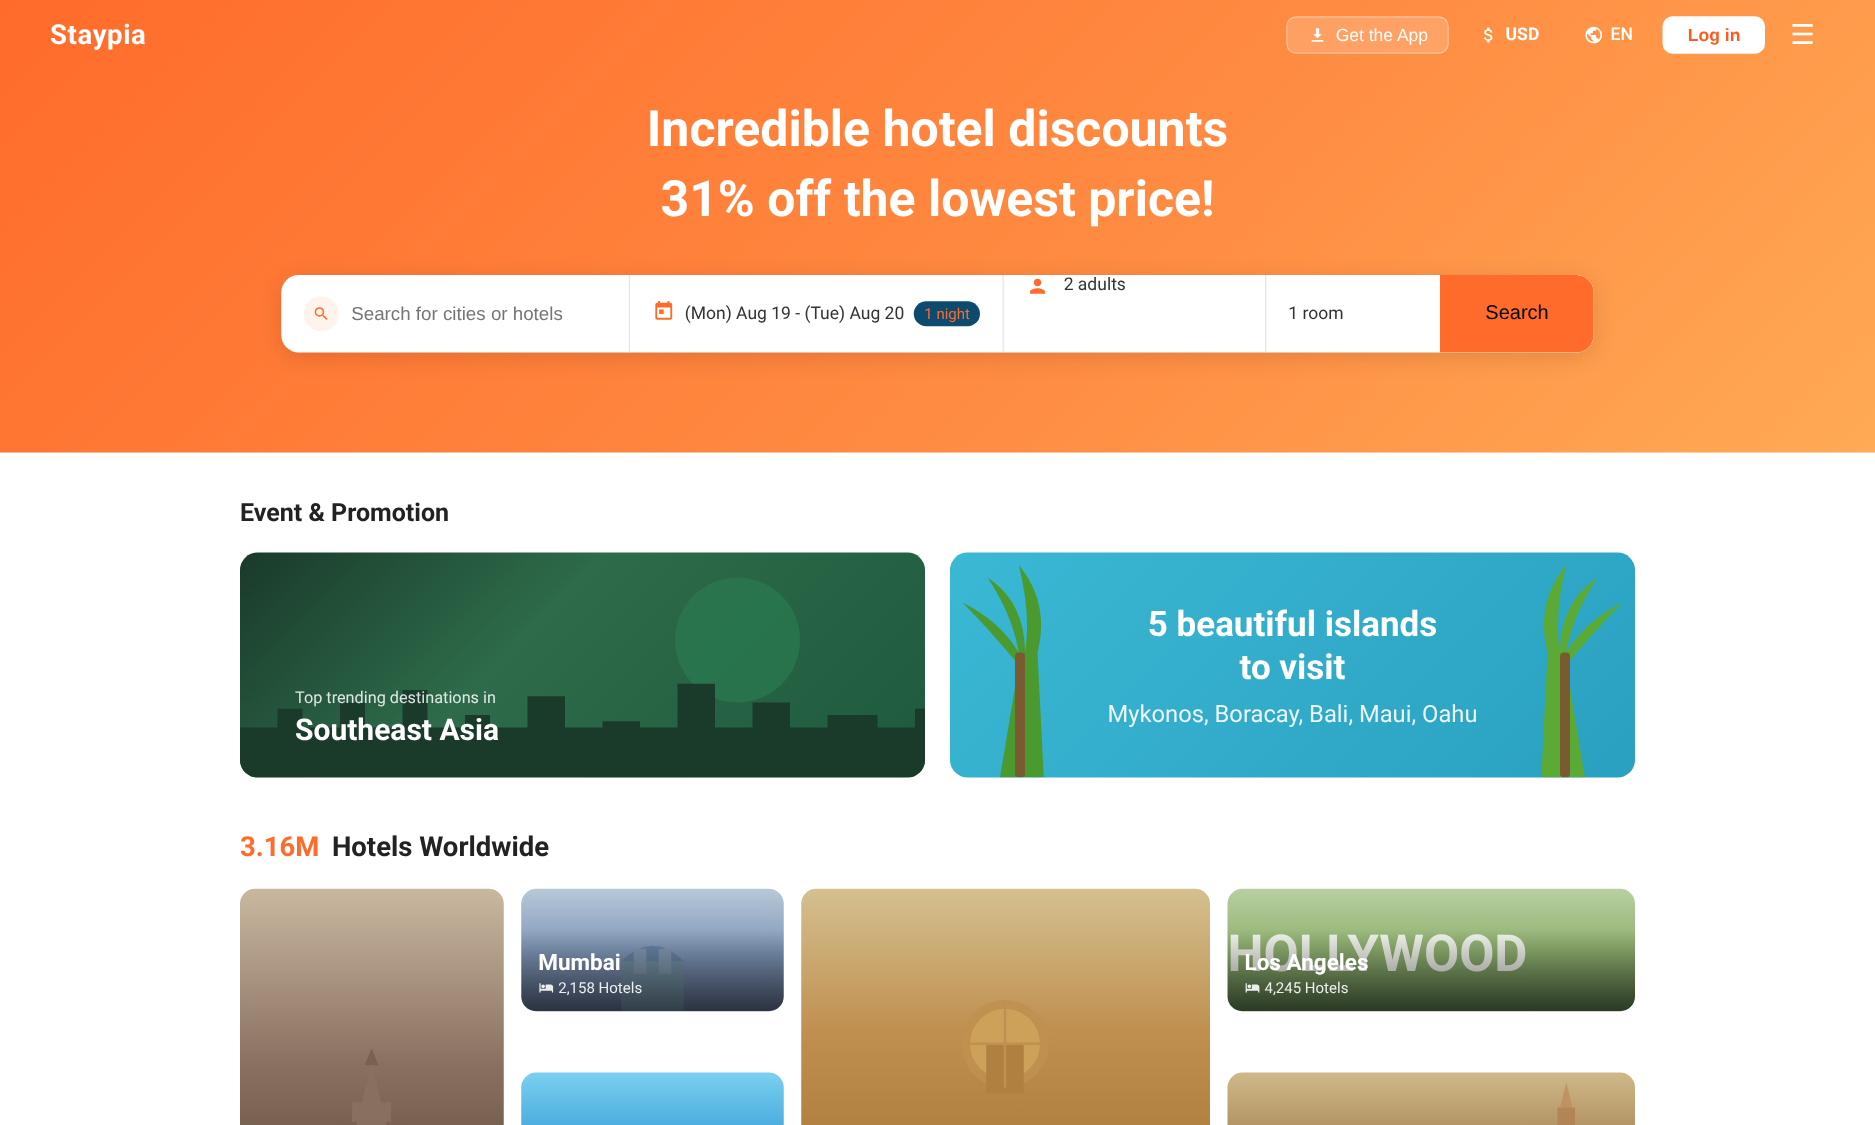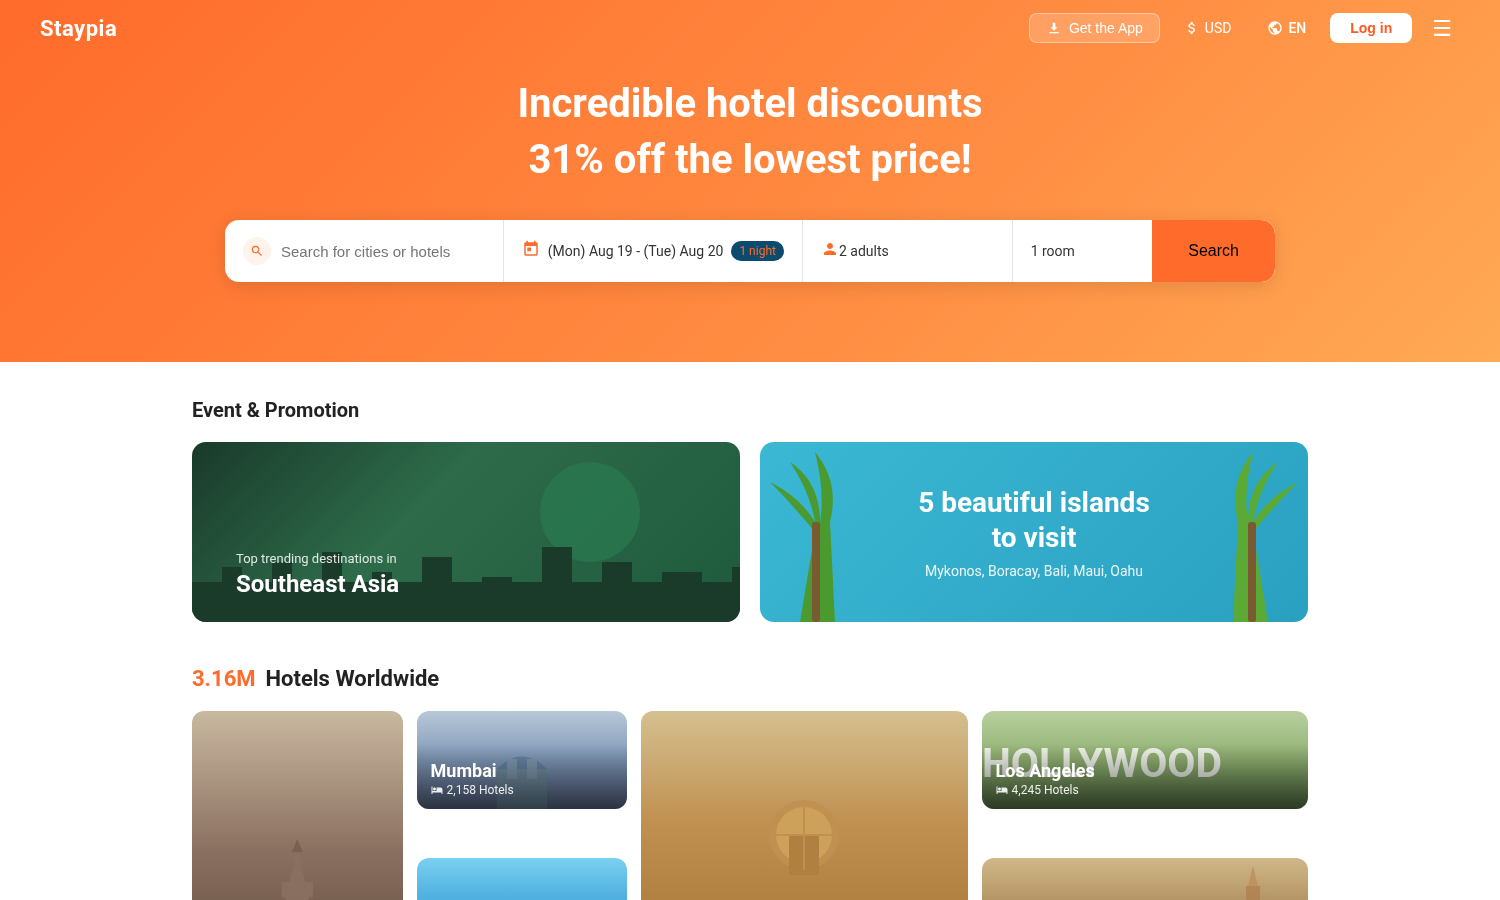--- a/index.html
+++ b/index.html
@@ -40,21 +40,21 @@
       cursor: pointer;
       font-weight: 500;
     }
     .header-btn svg { width: 16px; height: 16px; fill: white; }
     .header-currency {
       display: flex;
       align-items: center;
       gap: 5px;
       color: white;
       font-size: 14px;
-      font-weight: 400;
+      font-weight: 700;
       cursor: pointer;
       padding: 6px 12px;
     }
     .header-lang {
       display: flex;
       align-items: center;
       gap: 5px;
       color: white;
       font-size: 14px;
       font-weight: 500;
@@ -152,26 +152,26 @@
       background: #0c4a6e;
       color: #ff6b2b;
       font-size: 12px;
       font-weight: 400;
       padding: 3px 8px;
       border-radius: 12px;
       white-space: nowrap;
     }
     .guests-section {
       display: flex;
-      align-items: center;
+      align-items: flex-start;
       padding: 0 18px;
       flex: 1;
       border-right: 1.5px solid #e5e5e5;
       height: 100%;
-      gap: 0;
+      gap: 12px;
     }
     .guests-icon svg { width: 18px; height: 18px; fill: #ff6b2b; }
     .guests-text { font-size: 14px; color: #333; }
     .room-section {
       display: flex;
       align-items: center;
       padding: 0 18px;
       flex: 0.6;
       height: 100%;
     }
@@ -252,21 +252,21 @@
     }
     .promo2-big {
       color: white;
       font-size: 28px;
       font-weight: 700;
       line-height: 1.25;
       margin-bottom: 8px;
     }
     .promo2-small {
       color: rgba(255,255,255,0.9);
-      font-size: 14px;
+      font-size: 19px;
     }
 
     
     .hotels-header {
       display: flex;
       align-items: center;
       gap: 10px;
       margin-bottom: 20px;
     }
     .hotels-count {

